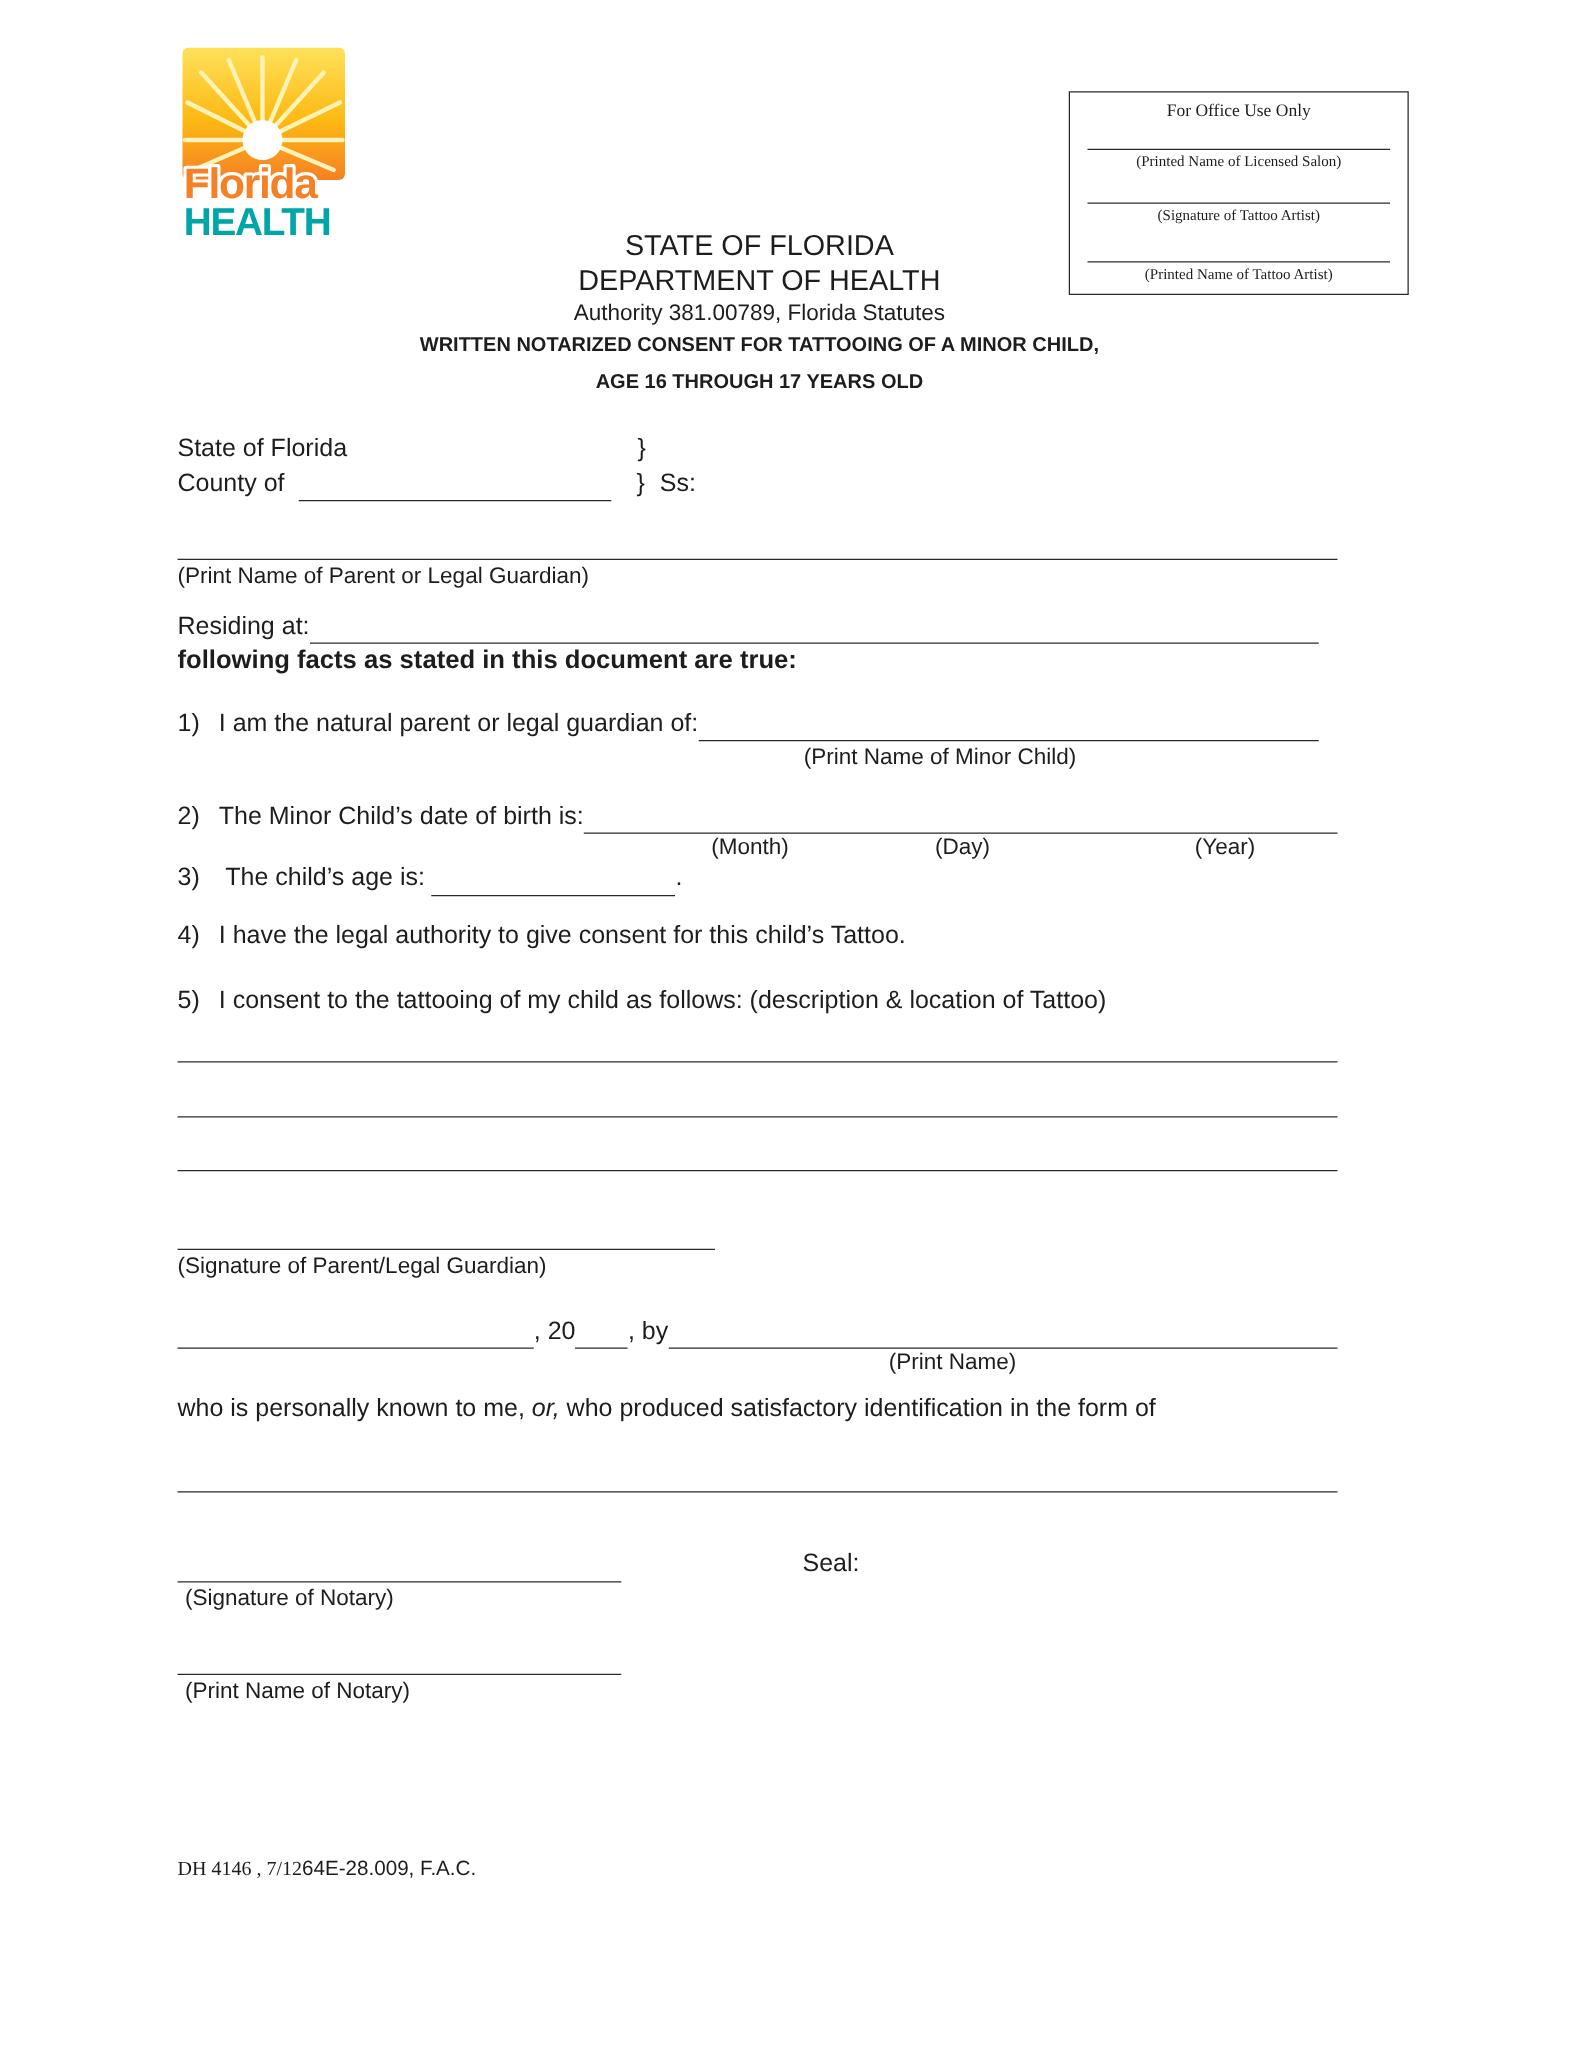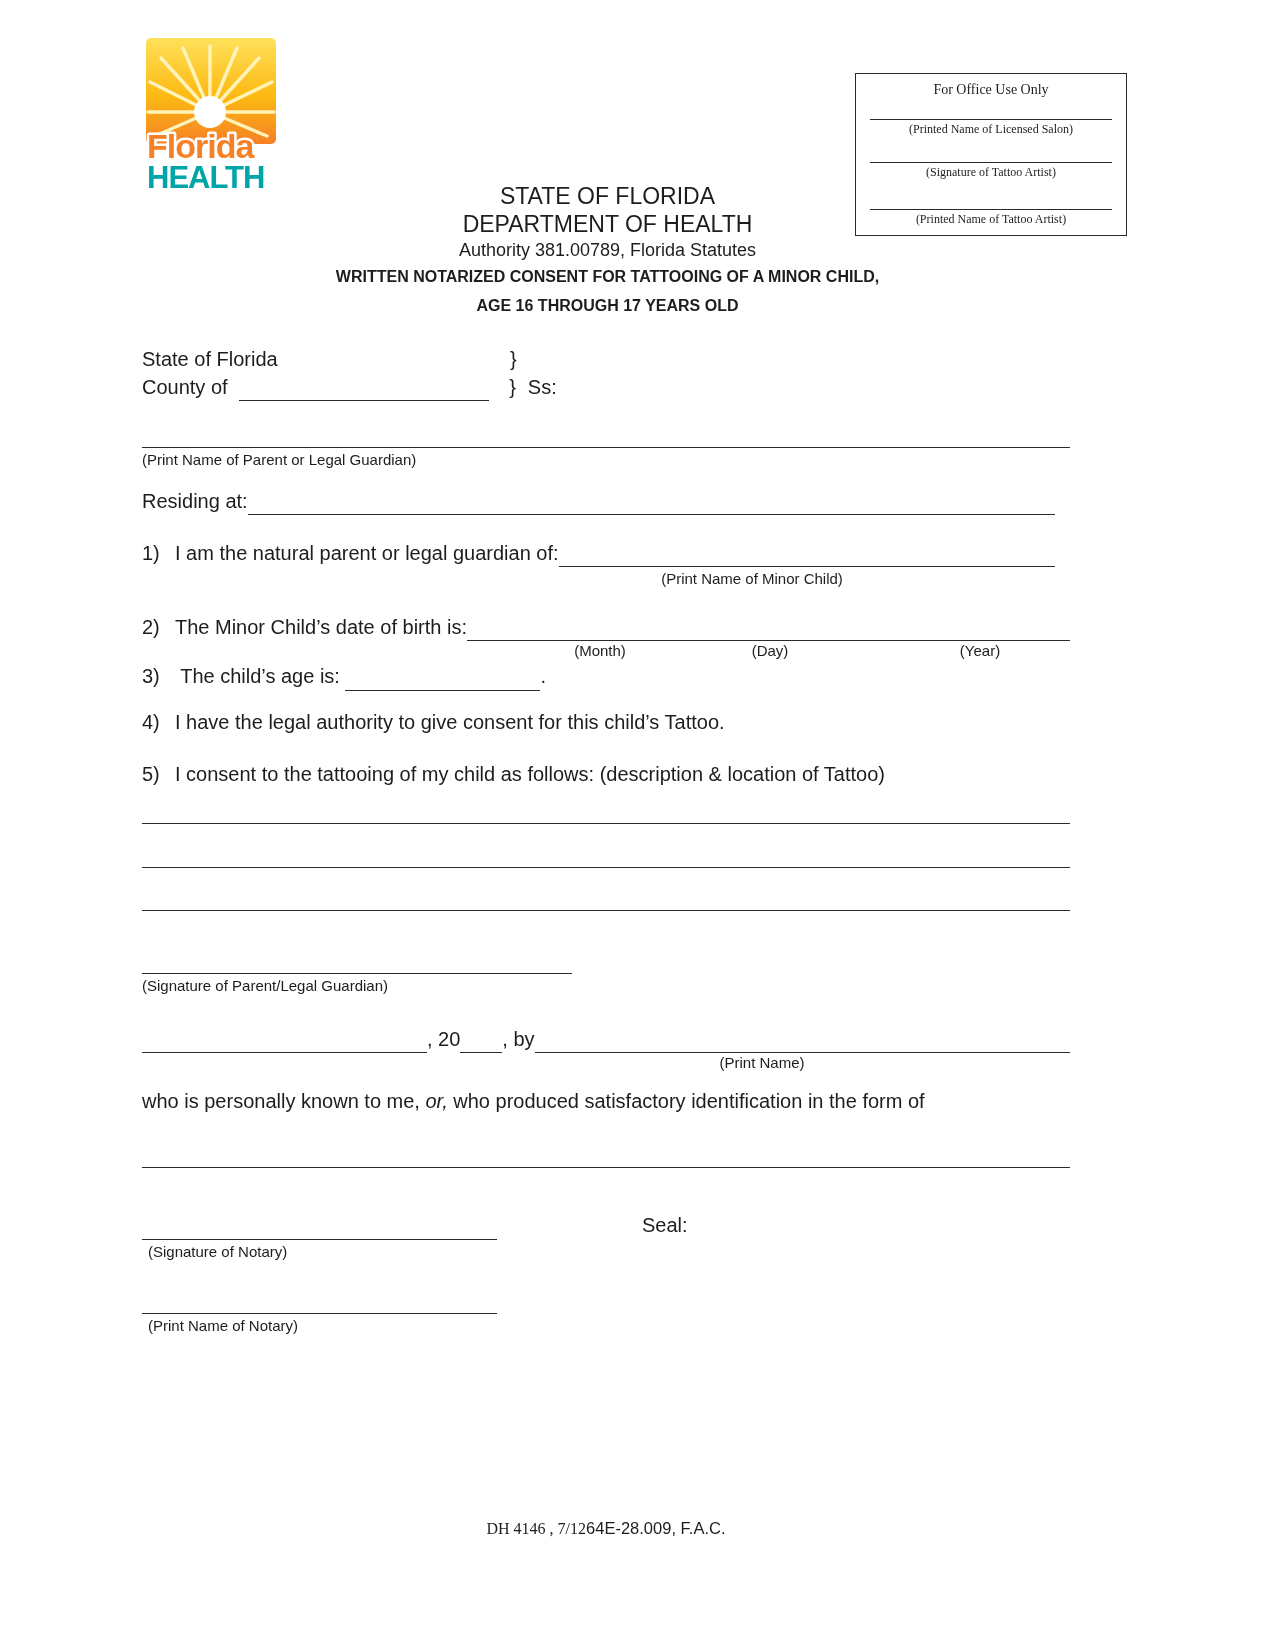--- a/index.html
+++ b/index.html
@@ -33,29 +33,29 @@
   .vstate { display:inline-block; width:368px; }
   .brace-gap { margin-left:20px; }
   .ss-gap { margin-left:12px;margin-top:16px; }
   .uline { display:inline-block; border-bottom:1.6px solid #2a2a2a; height:24px; vertical-align:bottom; }
   .w250{width:250px}.w195{width:195px}.w110{width:110px}.w285{width:285px}
   .w42{width:42px}.w355{width:355px}.w430{width:430px}
   .fullline { border-bottom:1.6px solid #2a2a2a; height:0; }
   .row { display:flex; align-items:flex-end; height:28px; line-height:28px; }
   .row .fill { flex:1; border-bottom:1.6px solid #2a2a2a; height:26px; }
   .num { flex:0 0 33px; display:inline-block; width:33px; }
-  .caption { font-size:15px; line-height:20px; height:20px; }
+  .caption { font-size:18px; line-height:20px; height:20px; }
   .oathline { font-weight:bold; font-size:20.5px; line-height:26px; }
   .indent { padding-left:68px; }
   .b { font-weight:bold; }
   .it { font-style:italic; }
   .line28 { height:30px; line-height:30px; }
   .footer {
-    position:absolute; left:142px; top:1519px; width:928px;
-    display:flex; justify-content:center; align-items:baseline;
+    position:absolute; left:142px; top:1486px; width:928px;
+    display:flex; justify-content:flex-start; align-items:baseline;
   }
   .footer-left  { font-family:"Liberation Serif","DejaVu Serif",serif; font-size:16px; }
   .footer-right { font-size:16.5px; }
 </style>
 </head>
 <body>
 
 <div class="page">
 
   <div class="logo">
@@ -116,20 +116,21 @@
     </div>
 
     <div class="fullline" style="margin-top:46px"></div>
     <div class="caption" style="margin-top:2px">(Print Name of Parent or Legal Guardian)</div>
 
     <div class="row" style="margin-top:17px">
       <span>Residing at:</span>
       <span class="fill" style="margin-right:15px"></span>
     </div>
 
+    <div class="oathline">following facts as stated in this document are true:</div>
 
     <div class="row" style="margin-top:24px">
       <span class="num">1)</span>
       <span>I am the natural parent or legal guardian of:</span>
       <span class="fill" style="margin-right:15px"></span>
     </div>
     <div class="caption" style="margin-top:2px;margin-left:430px;width:360px;text-align:center">(Print Name of Minor Child)</div>
 
     <div class="row" style="margin-top:24px">
       <span class="num">2)</span>

